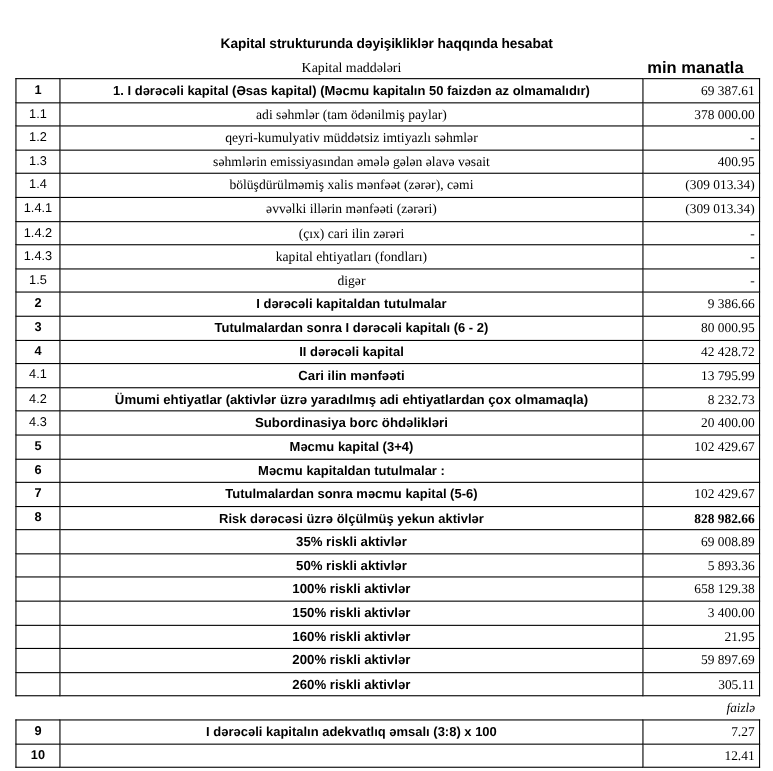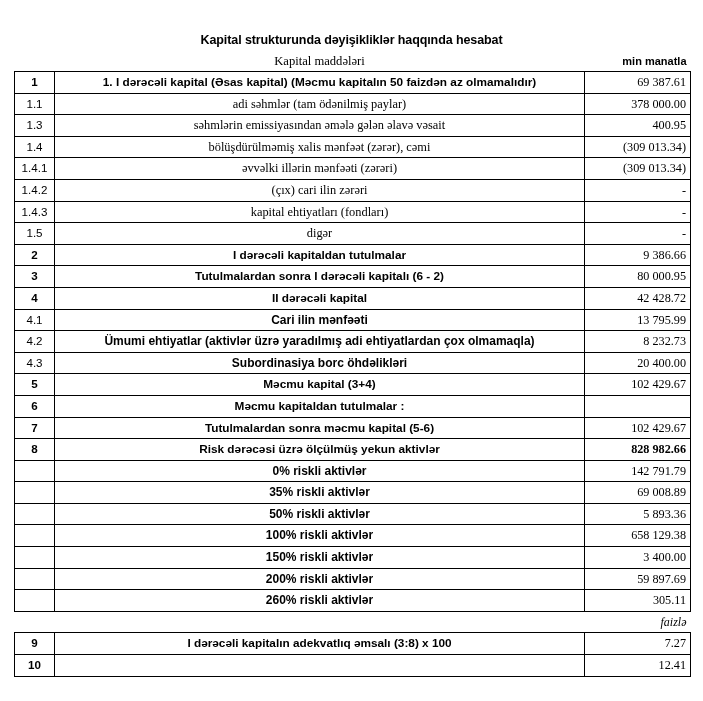--- a/index.html
+++ b/index.html
@@ -61,24 +61,24 @@
     text-align: center;
     height: 19px;
     line-height: 19px;
   }
   tr.head td.h-name {
     text-align: center;
     font-size: 12.6px;
     margin-top: 40px;
   }
   tr.head td.h-val {
-    text-align: right;
-    font-family: "Liberation Sans", sans-serif;
-    font-weight: bold;
-    font-size: 11px;
+    text-align: left;
+    font-family: "Liberation Sans", sans-serif;
+    font-weight: bold;
+    font-size: 15px;
   }
 
   
   tr.row td {
     border: 1px solid #000000;
   }
   tr.row td.num {
     text-align: center;
     font-family: "Liberation Sans", sans-serif;
     font-size: 11.6px;
@@ -150,20 +150,25 @@
             <td class="num">1</td>
             <td class="name"><span class="b-sans">1. I dərəcəli kapital (Əsas kapital) (Məcmu kapitalın 50 faizdən  az olmamalıdır)</span></td>
             <td class="val">69 387.61</td>
           </tr>
           <tr class="row">
             <td class="num plain">1.1</td>
             <td class="name"><span class="reg-serif">adi səhmlər (tam ödənilmiş paylar)</span></td>
             <td class="val">378 000.00</td>
           </tr>
           <tr class="row">
+            <td class="num plain">1.2</td>
+            <td class="name"><span class="reg-serif">qeyri-kumulyativ müddətsiz imtiyazlı səhmlər</span></td>
+            <td class="val">-</td>
+          </tr>
+          <tr class="row">
             <td class="num plain">1.3</td>
             <td class="name"><span class="reg-serif">səhmlərin emissiyasından əmələ gələn  əlavə vəsait</span></td>
             <td class="val">400.95</td>
           </tr>
           <tr class="row">
             <td class="num plain">1.4</td>
             <td class="name"><span class="reg-serif">bölüşdürülməmiş xalis mənfəət (zərər), cəmi</span></td>
             <td class="val">(309 013.34)</td>
           </tr>
           <tr class="row">
@@ -231,42 +236,42 @@
             <td class="name"><span class="b-sans">Tutulmalardan sonra məcmu kapital (5-6)</span></td>
             <td class="val">102 429.67</td>
           </tr>
           <tr class="row">
             <td class="num">8</td>
             <td class="name"><span class="b-sans">Risk dərəcəsi üzrə ölçülmüş  yekun aktivlər</span></td>
             <td class="val bold">828 982.66</td>
           </tr>
           <tr class="row">
             <td class="num plain"></td>
-            <td class="name"><span class="sub-bold">0% riskli aktivlər</span></td>
-            <td class="val">142 791.79</td>
-          </tr>
-          <tr class="row">
-            <td class="num plain"></td>
             <td class="name"><span class="sub-bold">35% riskli aktivlər</span></td>
             <td class="val">69 008.89</td>
           </tr>
           <tr class="row">
             <td class="num plain"></td>
             <td class="name"><span class="sub-bold">50% riskli aktivlər</span></td>
             <td class="val">5 893.36</td>
           </tr>
           <tr class="row">
             <td class="num plain"></td>
             <td class="name"><span class="sub-bold">100% riskli aktivlər</span></td>
             <td class="val">658 129.38</td>
           </tr>
           <tr class="row">
             <td class="num plain"></td>
             <td class="name"><span class="sub-bold">150% riskli aktivlər</span></td>
             <td class="val">3 400.00</td>
+          </tr>
+          <tr class="row">
+            <td class="num plain"></td>
+            <td class="name"><span class="sub-bold">160% riskli aktivlər</span></td>
+            <td class="val">21.95</td>
           </tr>
           <tr class="row">
             <td class="num plain"></td>
             <td class="name"><span class="sub-bold">200% riskli aktivlər</span></td>
             <td class="val">59 897.69</td>
           </tr>
           <tr class="row">
             <td class="num plain"></td>
             <td class="name"><span class="sub-bold">260% riskli aktivlər</span></td>
             <td class="val">305.11</td>

